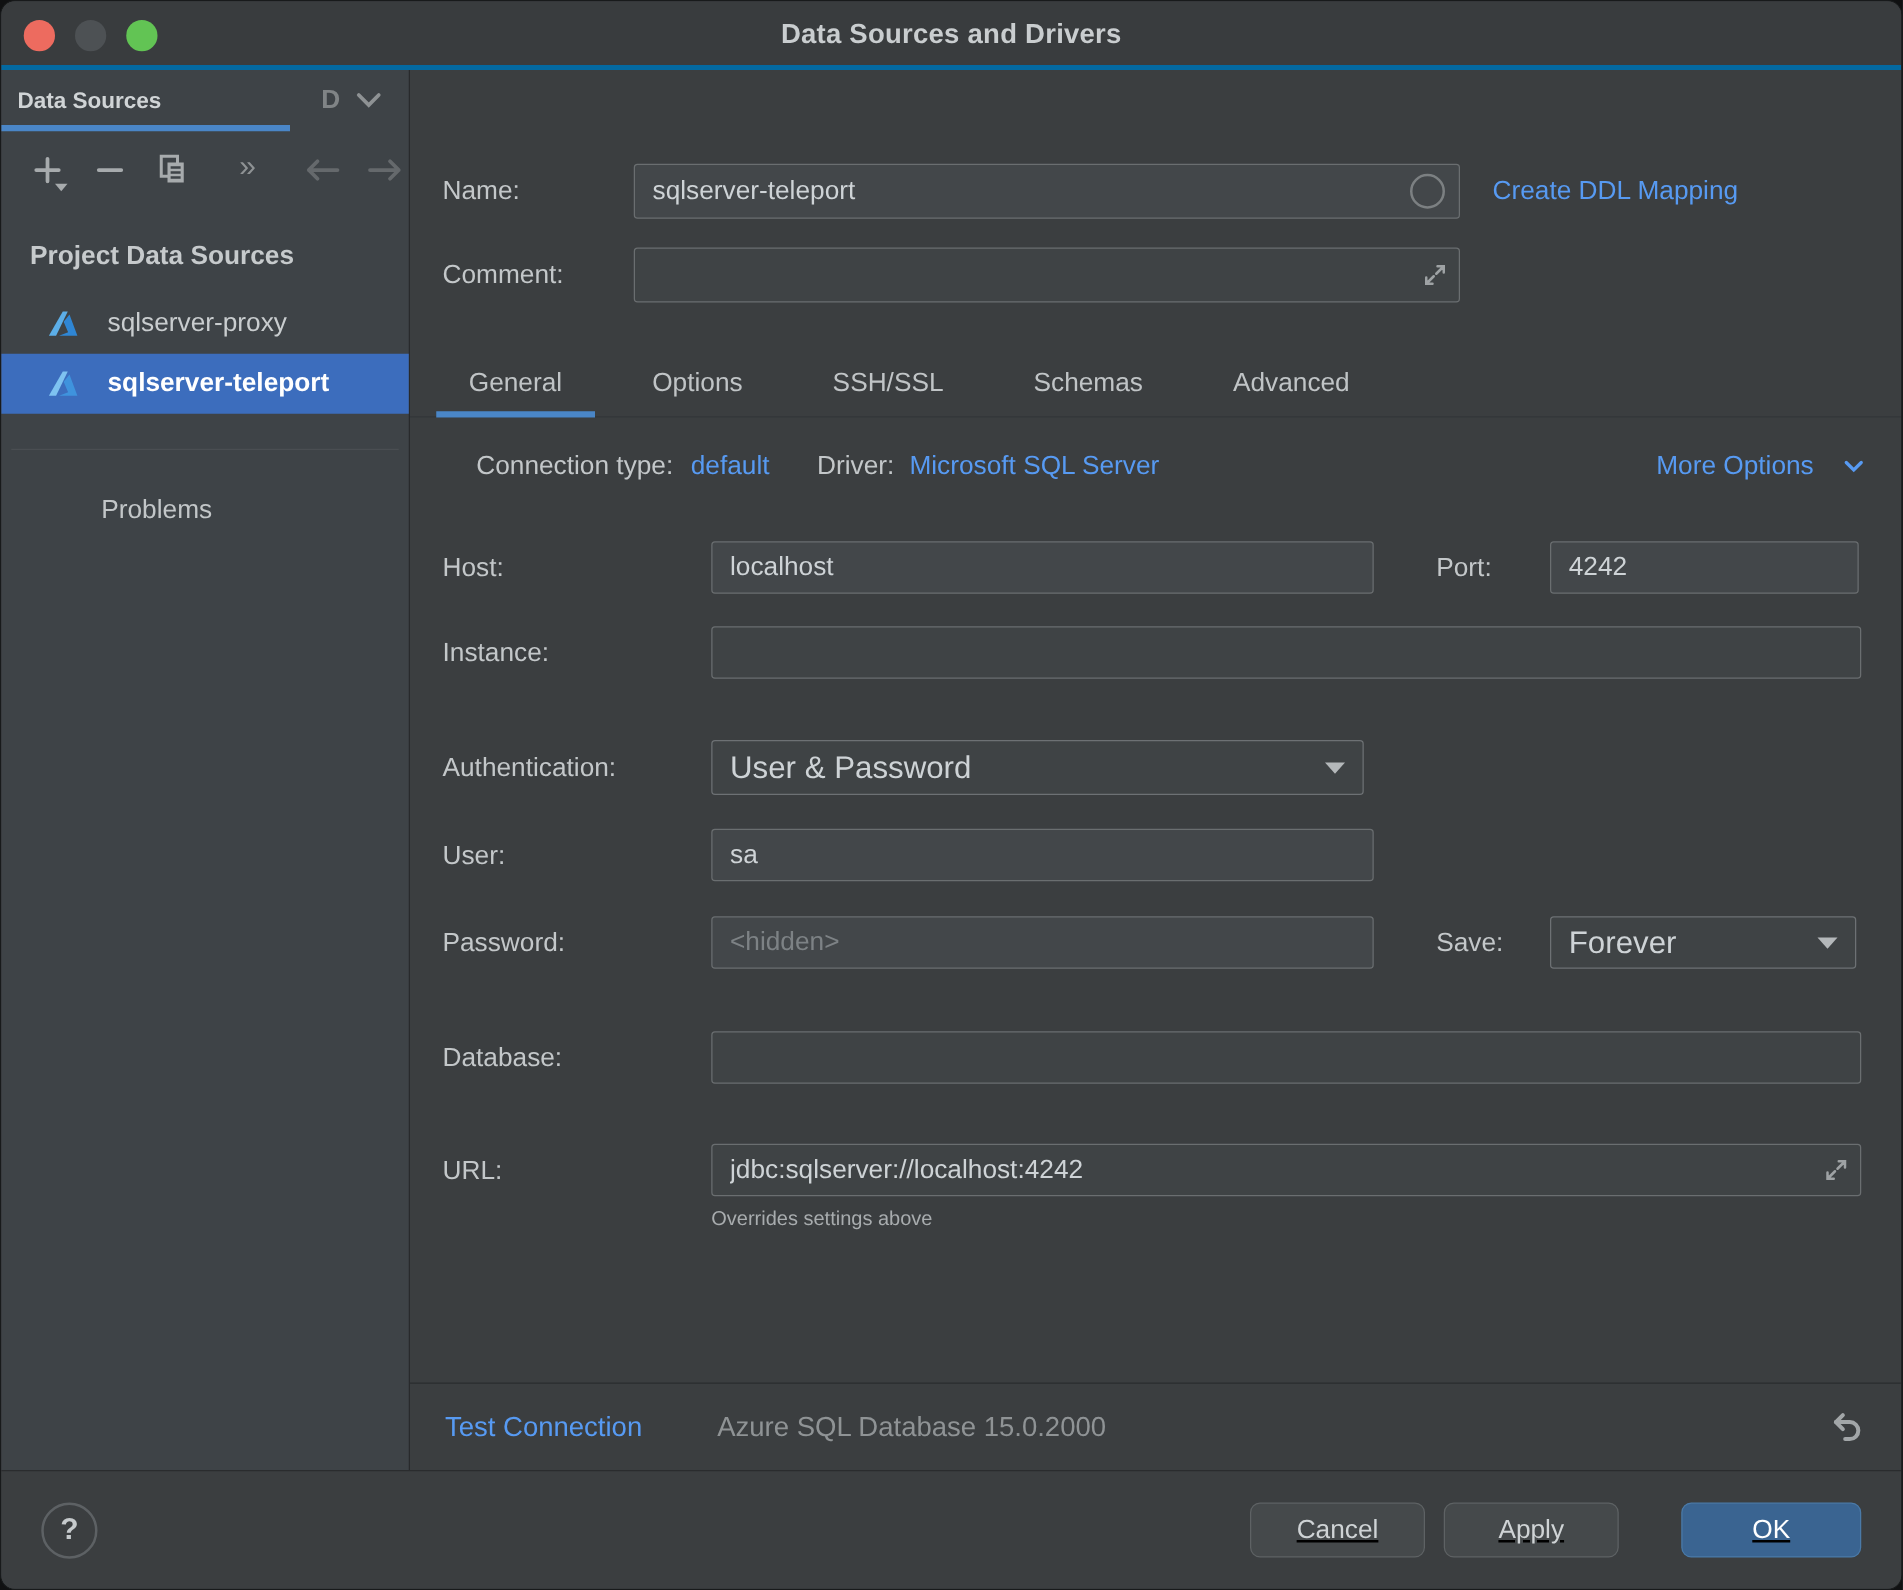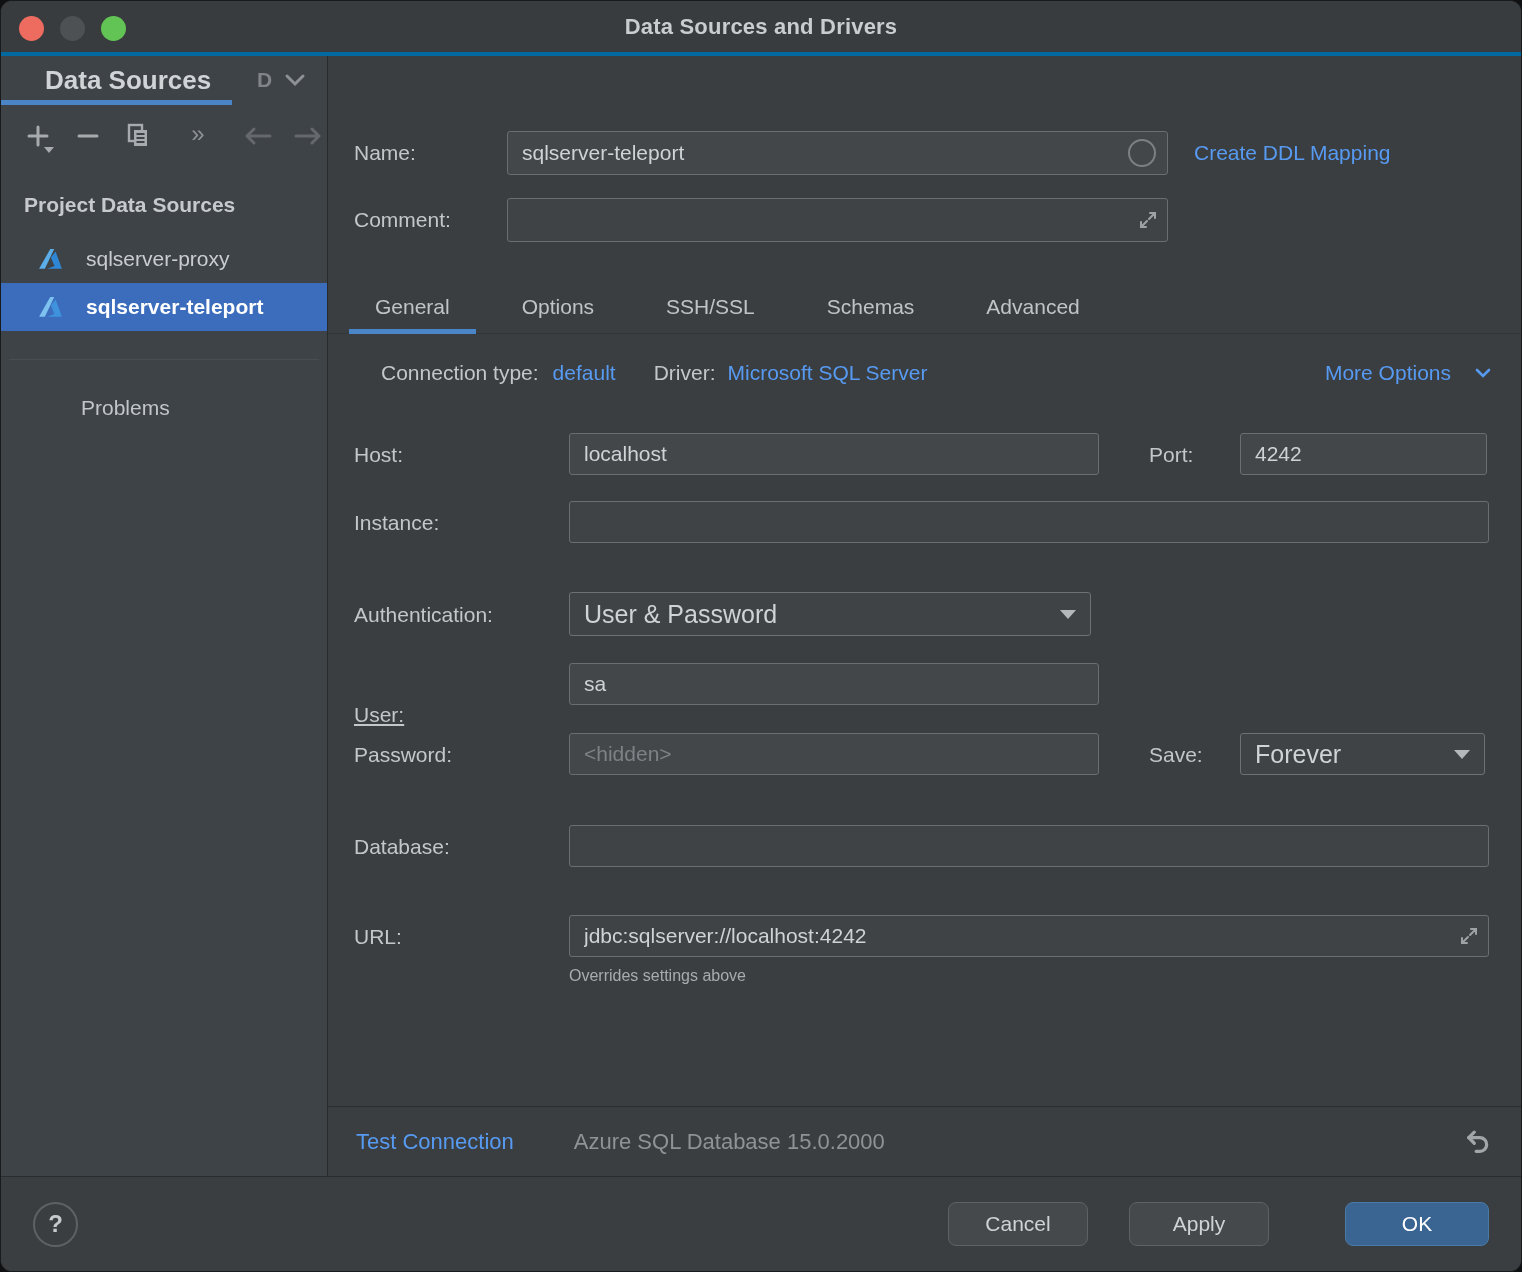--- a/index.html
+++ b/index.html
@@ -26,21 +26,21 @@
 
   
   .body-row { flex:1 1 auto; display:flex; min-height:0; }
 
   
   .sidebar {
     width:327px; flex:0 0 327px; background:#3e4347;
     border-right:1px solid #282a2c; position:relative;
   }
   .sb-header { height:49px; position:relative; display:flex; align-items:center; }
-  .sb-tab-label { margin-left:44px; font-size:26px; font-weight:bold; color:#d0d4d6; }
+  .sb-tab-label { margin-left:13px; font-size:18px; font-weight:bold; color:#d0d4d6; }
   .sb-underline { position:absolute; left:0; bottom:0; width:231px; height:5px; background:#4a86c7; }
   .sb-tab-trunc { position:absolute; left:256px; top:12px; font-size:21px; font-weight:bold; color:#808486; width:18px; overflow:hidden; }
   .sb-chevron { position:absolute; left:283px; top:17px; }
   .sb-toolbar { height:62px; display:flex; align-items:center; padding-left:22px; }
   .tool-btn { width:30px; height:30px; display:flex; align-items:center; justify-content:center; cursor:pointer; position:relative; }
   .tool-gap-sm { margin-right:20px; }
   .tool-gap-lg { margin-right:30px; }
   .chevrons-right { font-size:24px; color:#8e9294; line-height:1; margin-top:-4px; }
   .plus-caret { position:absolute; right:-1px; bottom:-2px; width:0; height:0;
     border-left:5px solid transparent; border-right:5px solid transparent; border-top:6px solid #a7abad; }
@@ -82,21 +82,21 @@
     border-top:1px solid #2a2c2e; display:flex; align-items:center; padding:0 28px; }
   .server-info { margin-left:60px; font-size:22px; color:#8f9395; }
   .undo-btn { margin-left:auto; cursor:pointer; display:flex; }
 
   
   .bottombar { flex:0 0 95px; background:#3b3e40; border-top:1px solid #2a2c2e;
     display:flex; align-items:center; padding:0 32px; }
   .help-circle { width:45px; height:45px; border-radius:50%; border:2px solid #5d6164;
     display:flex; align-items:center; justify-content:center;
     color:#c6cacc; font-size:24px; font-weight:bold; cursor:pointer; }
-  .btn-group { margin-left:auto; display:flex; gap:41px; }
+  .btn-group { margin-left:auto; display:flex; gap:15px;text-decoration:underline; }
   .btn { min-width:140px; height:44px; border-radius:8px; border:1px solid #5e6264;
     background:#45494b; color:#cfd3d5; font-size:21px; display:flex; align-items:center; justify-content:center; cursor:pointer;
     font-family:"Liberation Sans", sans-serif; }
   .btn.primary { background:#3a6491; border-color:#4a7aa8; color:#ffffff; min-width:144px;margin-left:35px; }
 
   svg { display:block; }
 </style>
 </head>
 <body>
 
@@ -229,21 +229,21 @@
 
       <div class="lab" style="top:455px;">Instance:</div>
       <input class="field" style="left: 241px; top: 445px; width: 920px; background: rgb(63, 67, 69);" value="">
 
       <div class="lab" style="top:547px;">Authentication:</div>
       <div class="dropdown" style="left:241px; top:536px; width:522px;">
         <span>User &amp; Password</span>
         <span class="dd-arrow"></span>
       </div>
 
-      <div class="lab" style="top:647px;text-decoration:underline;">User:</div>
+      <div class="lab" style="top:617px;">User:</div>
       <input class="field" style="left: 241px; top: 607px; width: 530px;" value="sa">
 
       <div class="lab" style="top:687px;">Password:</div>
       <input class="field" style="left: 241px; top: 677px; width: 530px;" placeholder="&lt;hidden&gt;">
       <div class="lab" style="left:821px; top:687px;">Save:</div>
       <div class="dropdown" style="left:912px; top:677px; width:245px; height:42px;">
         <span>Forever</span>
         <span class="dd-arrow"></span>
       </div>
 

